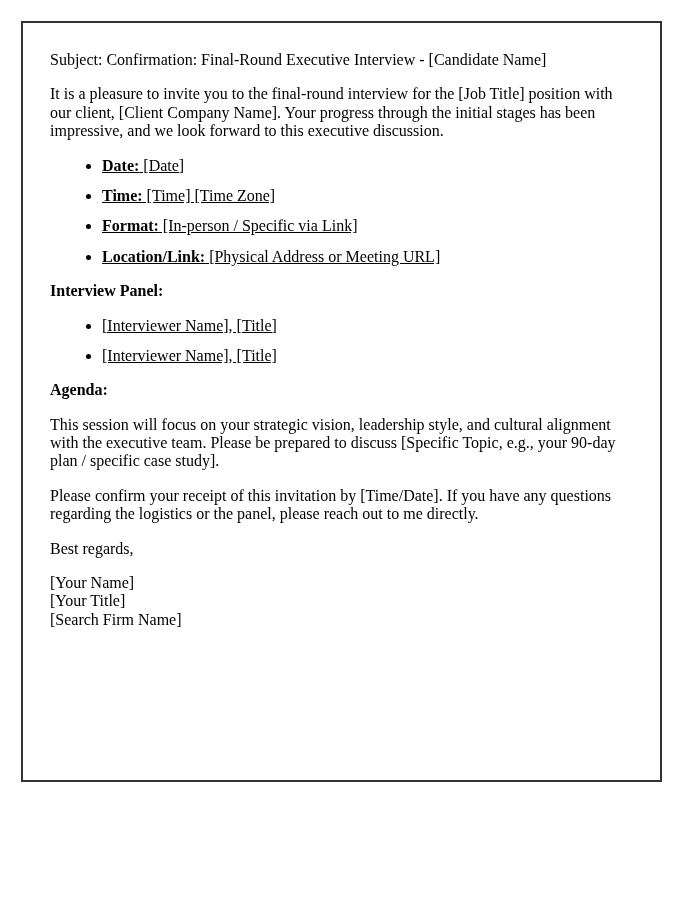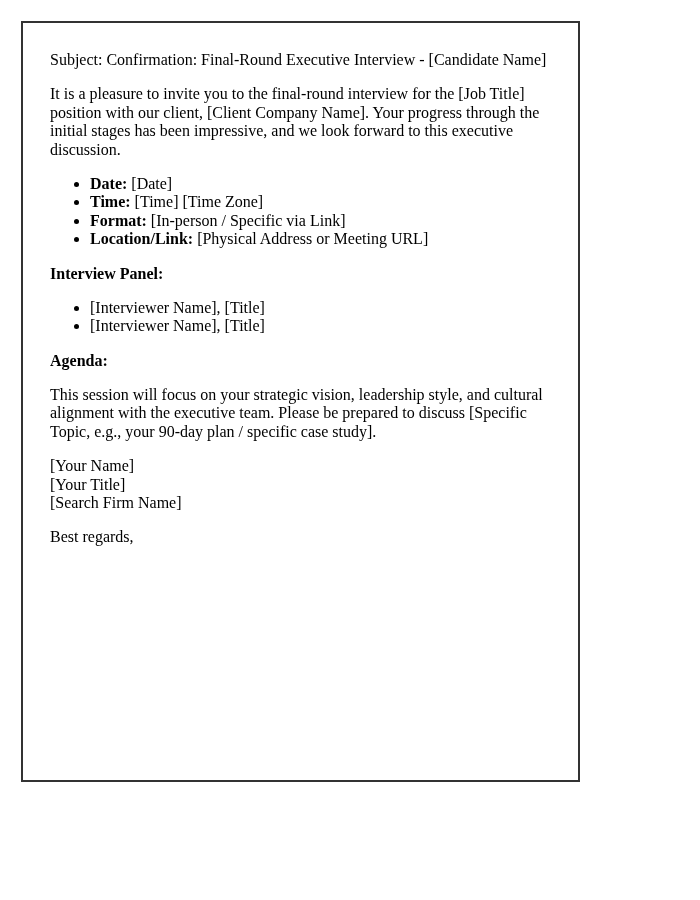--- a/index.html
+++ b/index.html
@@ -11,42 +11,43 @@
     height: 900px;
     background: #ffffff;
     position: relative;
     font-family: "Liberation Serif", "DejaVu Serif", serif;
     color: #000000;
   }
   .letter {
     position: absolute;
     left: 21px;
     top: 21px;
-    width: 559px;
+    width: 641px;
     height: 761px;
     box-sizing: border-box;
     border: 2px solid #333333;
     padding: 12px 27px;
     background: #ffffff;
     overflow: hidden;
   }
   .letter p {
     margin: 16px 0;
     font-size: 16px;
     line-height: 1.15;
   }
   .letter ul {
     margin: 16px 0;
     padding-left: 40px;
     font-size: 16px;
     line-height: 1.15;
     list-style-type: disc;
   }
   .letter li {
-    margin: 0;
+    margin: 12px;
+    text-decoration: underline;
   }
   .heading {
     font-weight: bold;
   }
   .sig-line {
     display: block;
   }
 </style>
 </head>
 <body>
@@ -71,22 +72,23 @@
   <ul>
     <li>[Interviewer Name], [Title]</li>
     <li>[Interviewer Name], [Title]</li>
   </ul>
 
   <p class="heading">Agenda:</p>
 
   <p>This session will focus on your strategic vision, leadership style, and cultural alignment with the executive team. Please be prepared to discuss [Specific Topic, e.g., your 90-day plan / specific case study].</p>
 
 
+  <p>Please confirm your receipt of this invitation by [Time/Date]. If you have any questions regarding the logistics or the panel, please reach out to me directly.</p>
+
+  <p>Best regards,</p>
 
   <p>
     <span class="sig-line">[Your Name]</span>
     <span class="sig-line">[Your Title]</span>
     <span class="sig-line">[Search Firm Name]</span>
   </p>
 
-  <p>Best regards,</p>
-
 </div>
 
 </body></html>

